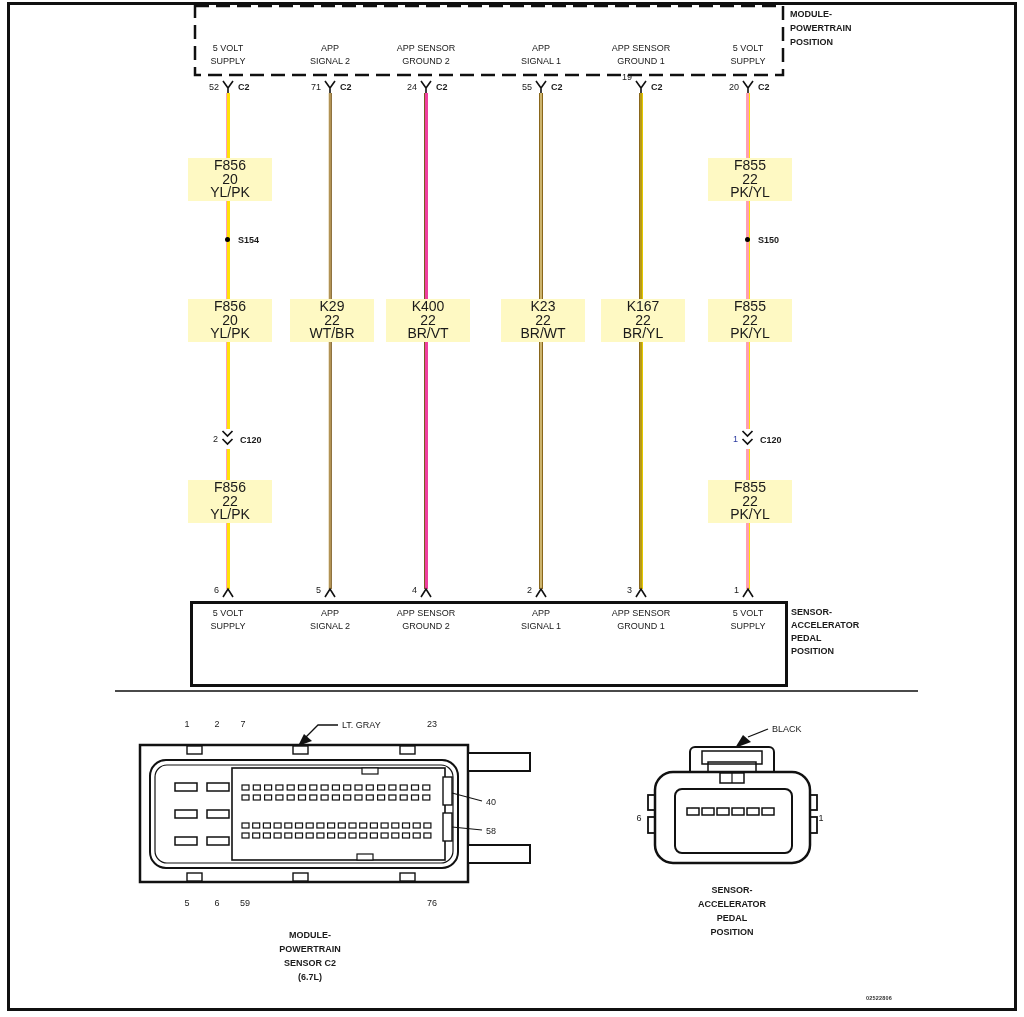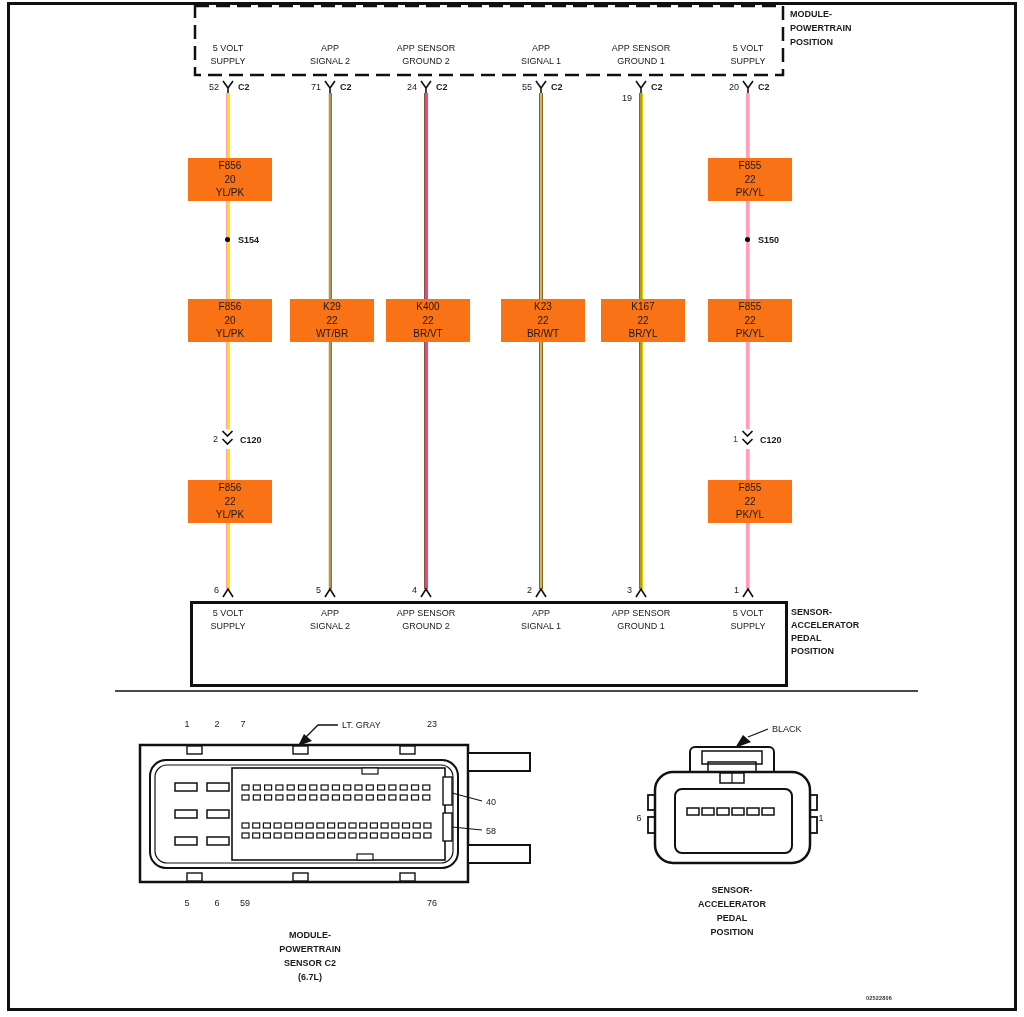--- a/index.html
+++ b/index.html
@@ -2,21 +2,21 @@
 <html><head>
 <meta charset="utf-8">
 <style>
   html,body{margin:0;padding:0;}
   body{width:1024px;height:1017px;position:relative;background:#fff;
        font-family:"Liberation Sans", sans-serif;color:#1a1a1a;overflow:hidden;}
   .abs{position:absolute;}
   .frame{position:absolute;left:7px;top:2px;width:1004px;height:1003px;
          border:3px solid #101010;}
   .lbl{font-size:9px;line-height:13px;text-align:center;}
-  .lbl3{font-size:10px;line-height:13.5px;text-align:center;background:#f97316;padding:1px 2px;}
+  .lbl3{font-size:14px;line-height:13.5px;text-align:center;background:#fef9c3;padding:1px 2px;}
   .blk{font-size:9px;line-height:14px;font-weight:700;text-align:left;}
   .num{font-size:9px;line-height:12px;text-align:right;}
   .cid{font-size:9px;line-height:12px;font-weight:700;}
   .wire{position:absolute;width:4px;}
   .splice-dot{position:absolute;width:5px;height:5px;border-radius:50%;background:#000;}
   .sensor-box{position:absolute;left:190px;top:601px;width:592px;height:80px;border:3px solid #101010;}
   .divider{position:absolute;left:115px;top:690px;width:803px;height:2px;background:#4a4a4a;}
   .caption{font-size:9px;line-height:14px;font-weight:700;text-align:center;}
   .docnum{position:absolute;left:866px;top:995px;font-size:5.5px;font-weight:700;color:#333;letter-spacing:.2px;}
   svg text{font-family:"Liberation Sans", sans-serif;fill:#1a1a1a;}
@@ -155,21 +155,21 @@
 <div class="abs num" style="left:505px;top:584px;width:27px">2</div>
 <div class="abs lbl" style="left:486px;top:607px;width:110px">
   <div>APP</div>
     <div>SIGNAL 1</div>
   </div>
 
 <div class="abs lbl" style="left:586px;top:42px;width:110px">
   <div>APP SENSOR</div>
     <div>GROUND 1</div>
   </div>
-<div class="abs num" style="left:605px;top:92px;width:27px">19</div>
+<div class="abs num" style="left:605px;top:71px;width:27px">19</div>
 <svg class="abs" style="left:635px;top:80px" width="12" height="13">
     <path d="M1,1 L6,8 M11,1 L6,8 M6,8 L6,13" stroke="#111" stroke-width="1.6" fill="none"></path>
   </svg>
 <div class="abs cid" style="left:651px;top:81px">C2</div>
 <div class="wire" style="left: 639px; top: 93px; height: 496px; background: linear-gradient(90deg, rgb(138, 103, 27) 0%, rgb(138, 103, 27) 33.3333%, rgb(184, 154, 23) 33.3333%, rgb(184, 154, 23) 66.6667%, rgb(227, 201, 0) 66.6667%, rgb(227, 201, 0) 100%);"></div>
 <div class="abs lbl3" style="left:601px;top:299px;width:80px">
   <div>K167</div>
     <div>22</div>
     <div>BR/YL</div>
   </div>

